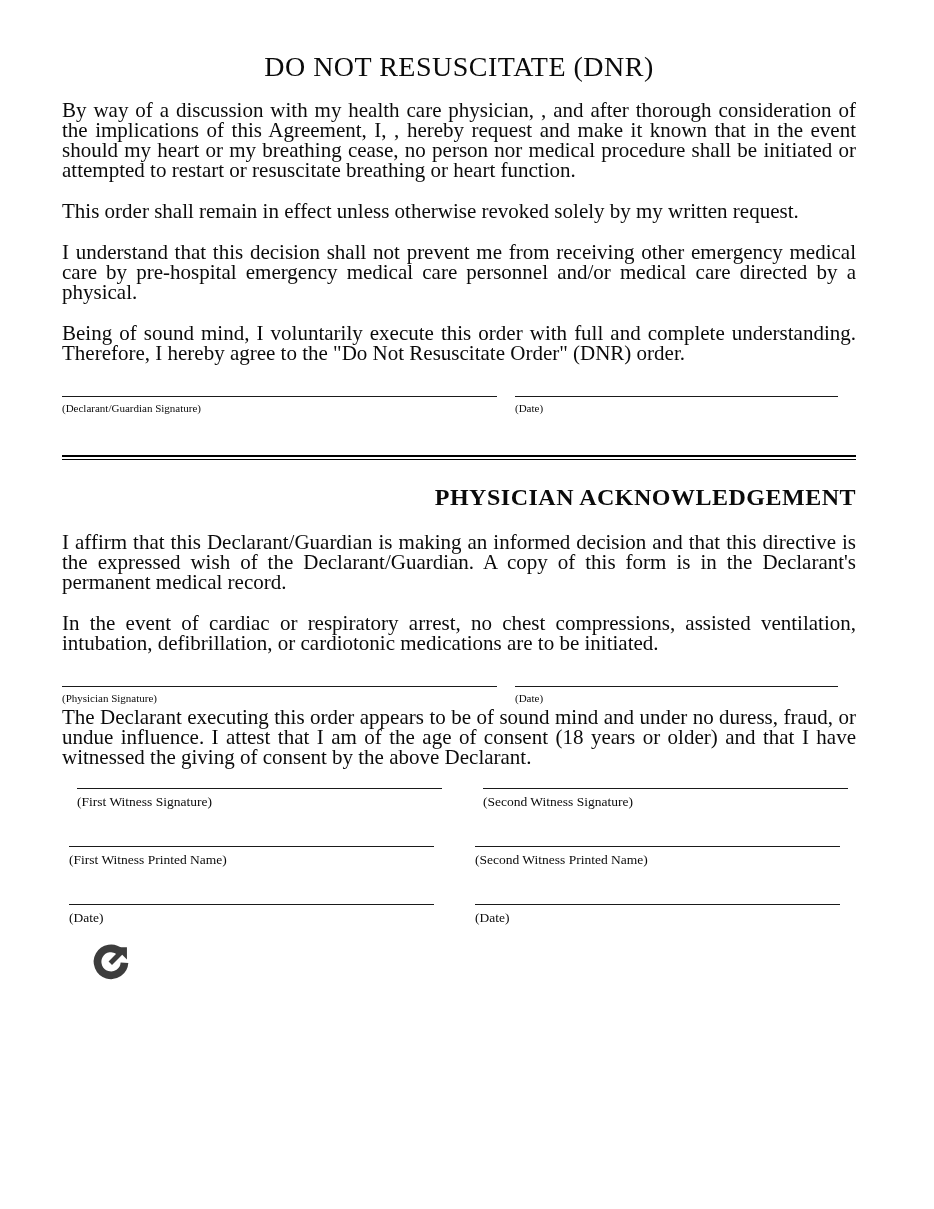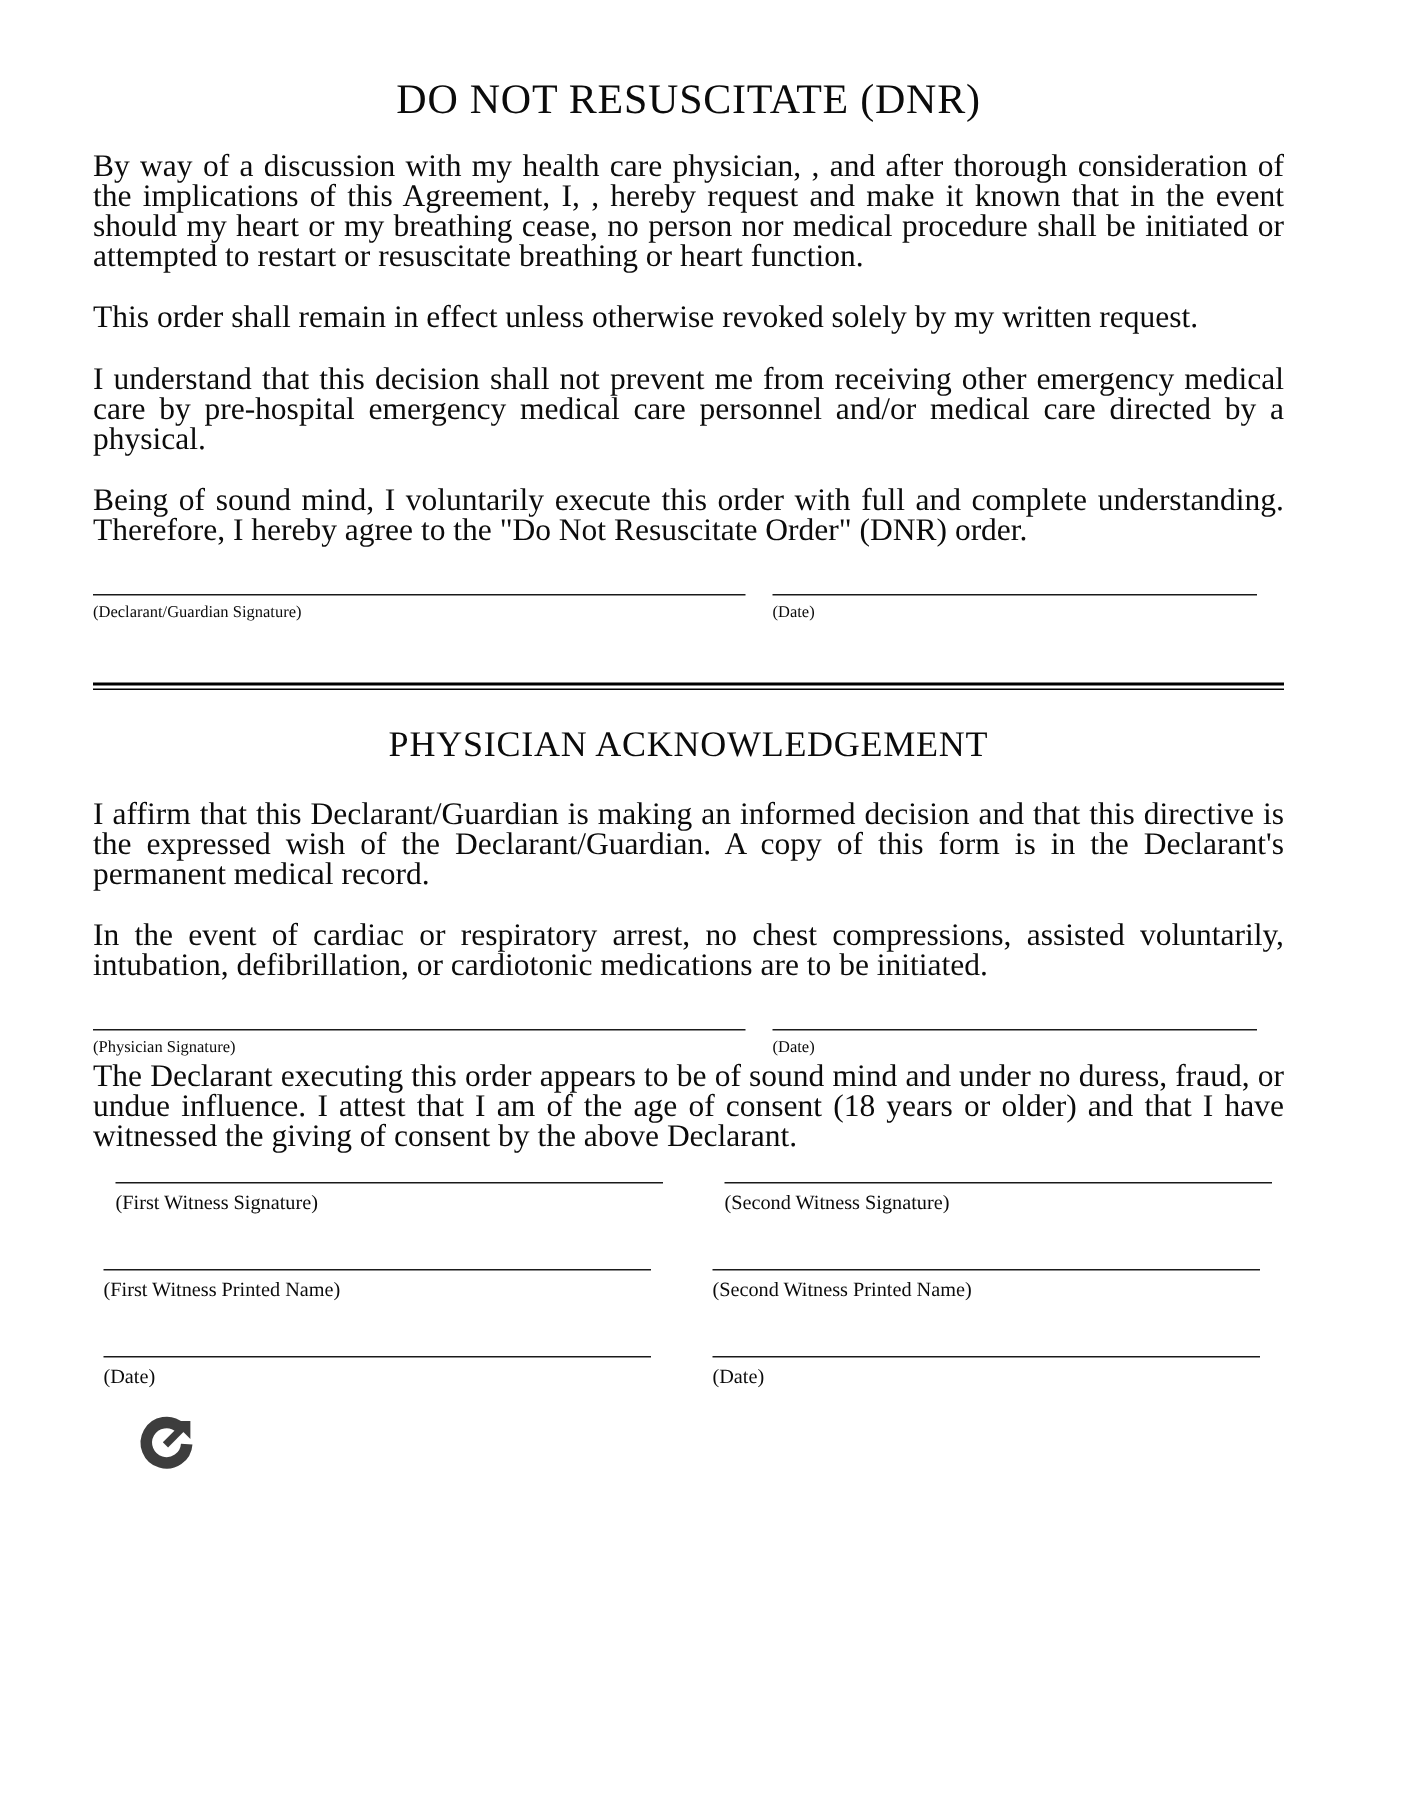--- a/index.html
+++ b/index.html
@@ -19,23 +19,23 @@
   }
   h1.doc-title {
     text-align: center;
     font-size: 28px;
     font-weight: normal;
     letter-spacing: 0.5px;
     line-height: 34px;
     margin-bottom: 16px;
   }
   h2.section-title {
-    text-align: center;
+    text-align: right;
     font-size: 24px;
-    font-weight: normal;
+    font-weight: bold;
     letter-spacing: 0.5px;
     line-height: 30px;
     margin: 22px 0 20px 0;
   }
   p.para {
     font-size: 21px;
     line-height: 20px;
     text-align: justify;
     margin-bottom: 21px;
   }
@@ -111,21 +111,21 @@
         <div class="label">(Date)</div>
       </div>
     </div>
 
     <div class="divider"></div>
 
     
     <h2 class="section-title">PHYSICIAN ACKNOWLEDGEMENT</h2>
 
     <p class="para">I affirm that this Declarant/Guardian is making an informed decision and that this directive is the expressed wish of the Declarant/Guardian. A copy of this form is in the Declarant's permanent medical record.</p>
-    <p class="para">In the event of cardiac or respiratory arrest, no chest compressions, assisted voluntarily, intubation, defibrillation, or cardiotonic medications are to be initiated.</p>
+    <p class="para">In the event of cardiac or respiratory arrest, no chest compressions, assisted ventilation, intubation, defibrillation, or cardiotonic medications are to be initiated.</p>
 
     <div class="sig-row">
       <div class="sig-field f-sign">
         <div class="line"></div>
         <div class="label">(Physician Signature)</div>
       </div>
       <div class="sig-field f-date">
         <div class="line"></div>
         <div class="label">(Date)</div>
       </div>

